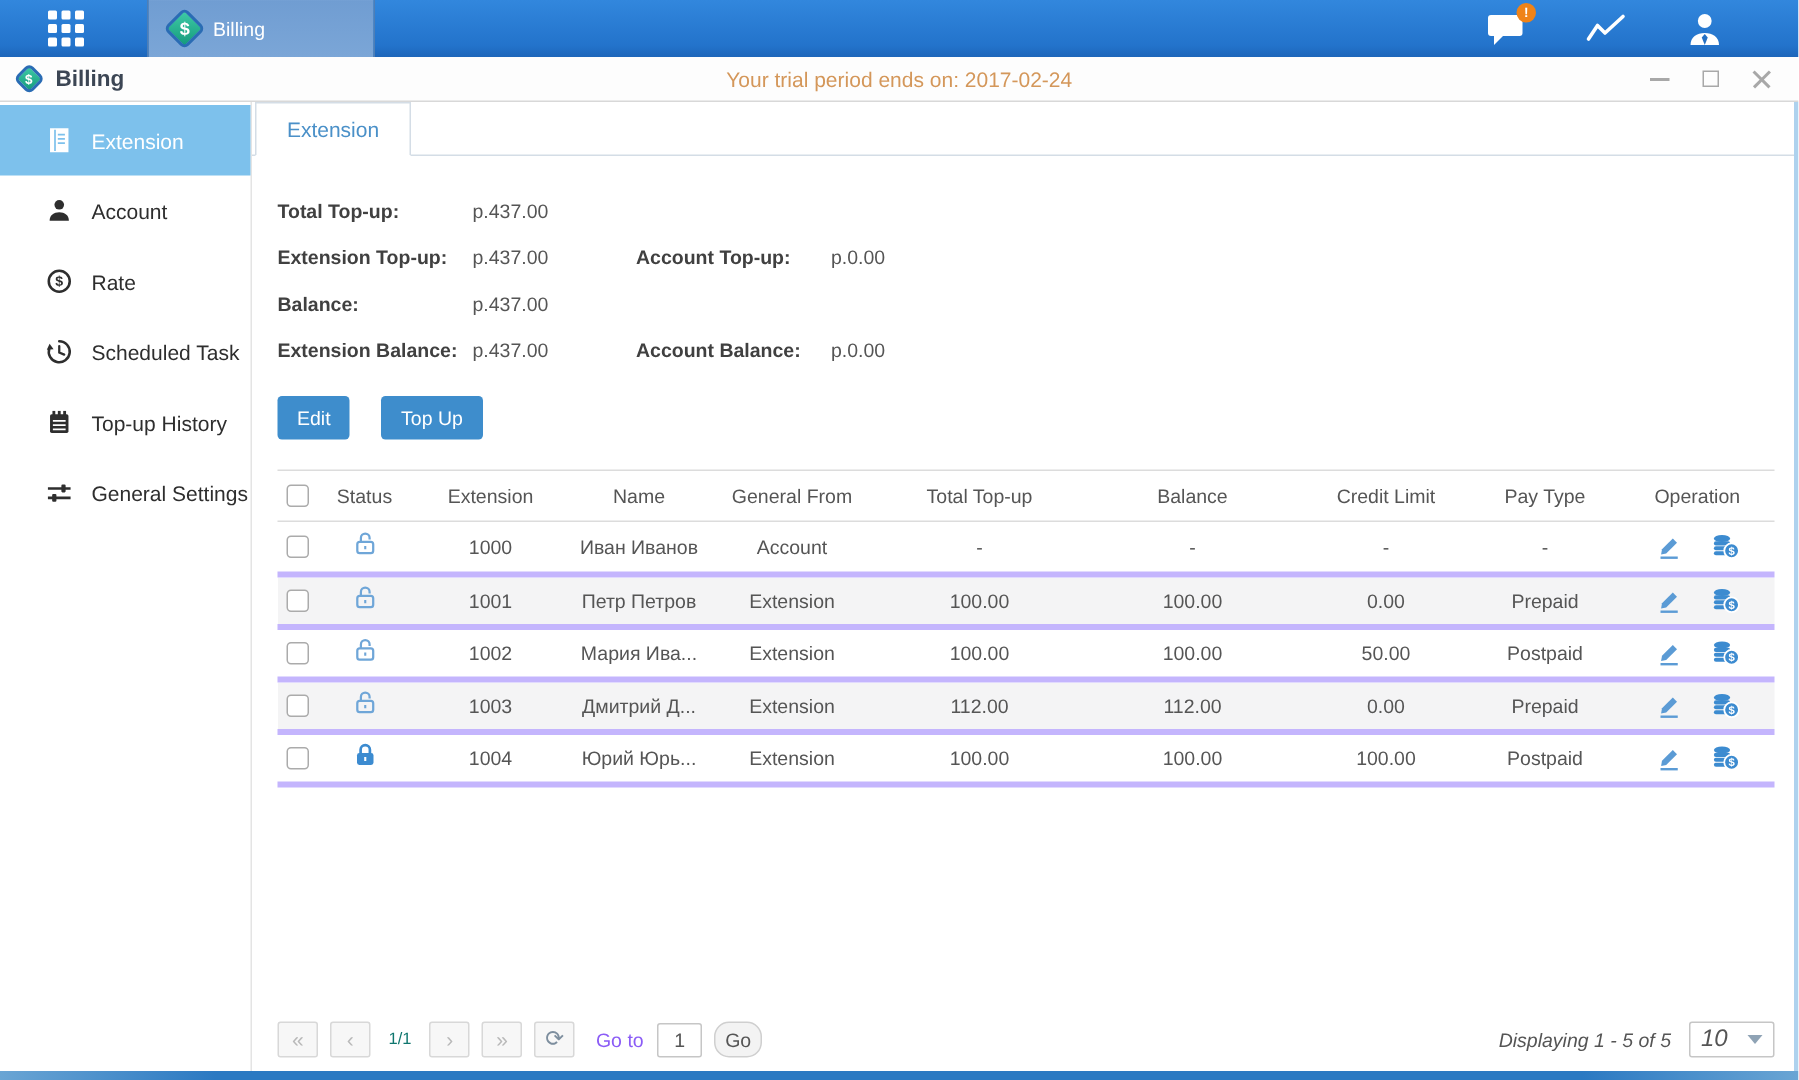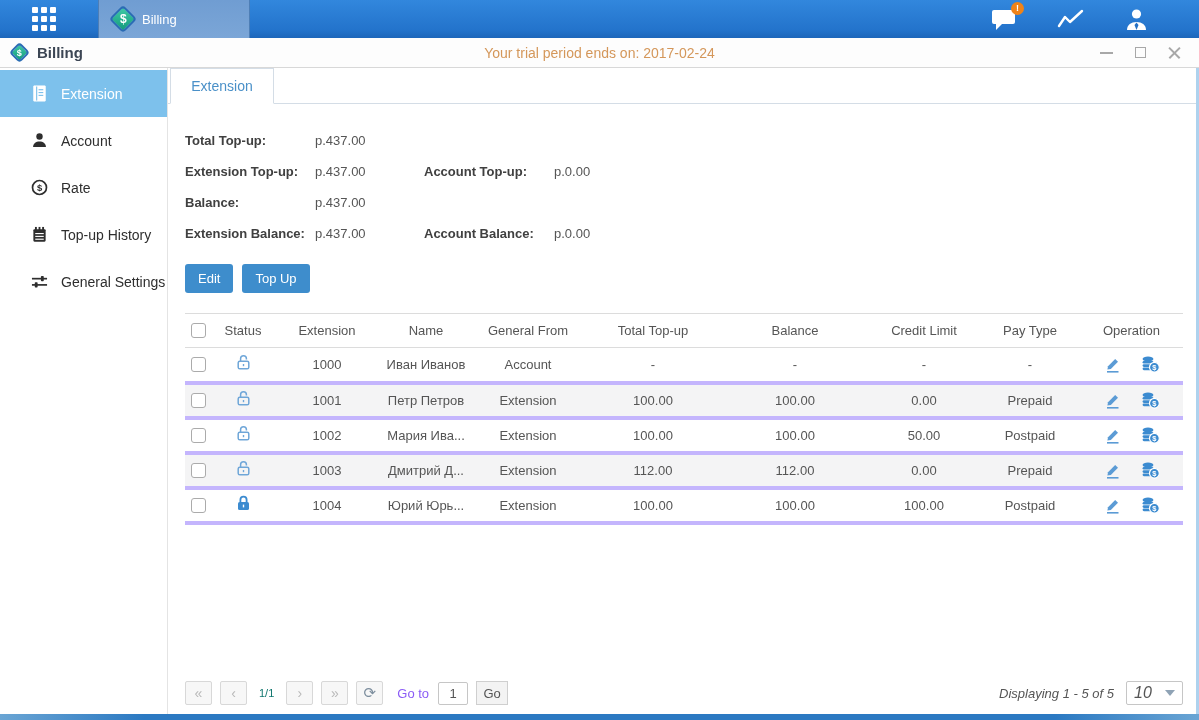--- a/index.html
+++ b/index.html
@@ -57,21 +57,21 @@
          margin-bottom:-1px; cursor:pointer; }
 
   
   .stats { display:grid; grid-template-columns:1fr; margin:21px 13px 0 17px; row-gap:0; }
   .stat-col { display:flex; flex-direction:column; }
   .stat-row { display:flex; height:31px; align-items:center; }
   .stat-label { width:130px; font-size:13px; font-weight:bold; color:#404040; }
   .stat-value { width:109px; font-size:13px; color:#555; }
 
   
-  .actions { margin:15px 17px 0; display:flex; gap:9px; }
+  .actions { margin:15px 17px 0; display:flex; gap:21px; }
   .btn-blue { background:#3e8dcc; color:#fff; border:none; font-size:13px;
               font-family:inherit; padding:7px 13px; border-radius:3px; cursor:pointer; }
 
   
   .table-wrap { margin:20px 13px 0 17px; }
   table { width:100%; border-collapse:collapse; table-layout:fixed; }
   thead th { height:34px; font-size:13px; font-weight:normal; color:#555; text-align:center;
              border-top:1px solid #dcdcdc; border-bottom:1px solid #dcdcdc; }
   tbody td { height:35px; font-size:13px; color:#555; text-align:center;
              overflow:hidden; white-space:nowrap; text-overflow:ellipsis; }
@@ -84,21 +84,21 @@
 
   
   .pagination { margin-top:auto; margin:auto 13px 9px 17px; display:flex; align-items:center; }
   .pg-btn { width:27px; height:24px; background:#f7f7f7; border:1px solid #d8d8d8; border-radius:2px;
             color:#b9b9b9; font-size:14px; text-align:center; line-height:22px; margin-right:8px; cursor:pointer; }
   .pg-info { font-size:11px; color:#0f766e; margin:0 12px 0 4px; }
   .pg-refresh { color:#7d8e9e; font-size:15px; }
   .goto-label { font-size:13px; color:#8b5cf6; margin:0 9px 0 6px; }
   .goto-input { width:30px; height:23px; border:1px solid #c6c6c6; border-radius:2px; text-align:center;
                 font-size:13px; color:#555; font-family:inherit; margin-right:8px; }
-  .go-btn { width:32px; height:24px; background:#f3f3f3; border:1px solid #cfcfcf; border-radius:0;
+  .go-btn { width:32px; height:24px; background:#f3f3f3; border:1px solid #cfcfcf; border-radius:10px;
             font-size:13px; color:#555; font-family:inherit; cursor:pointer; }
   .pg-right { margin-left:auto; display:flex; align-items:center; gap:12px;font-style:italic; }
   .displaying { font-size:13px; color:#555; }
   .page-size { width:57px; height:24px; border:1px solid #c6c6c6; background:#fff; border-radius:2px;
                display:flex; align-items:center; padding:0 7px; cursor:pointer; font-size:16px; color:#555; }
   .caret { margin-left:auto; width:0; height:0; border-left:5px solid transparent;
            border-right:5px solid transparent; border-top:6px solid #8fa3b5; }
 
   .bottom-bar { height:6px; background:linear-gradient(90deg,#6aa5d4,#2b79c2 12%,#2b79c2 88%,#6aa5d4); }
 </style>
@@ -179,20 +179,28 @@
         <path d="M2.2 16 c0-4 3-6 6.8-6 s6.8 2 6.8 6 z"></path>
       </svg>
       <span>Account</span>
     </div>
     <div class="side-item">
       <svg width="17" height="17" viewBox="0 0 18 18">
         <circle cx="9" cy="9" r="7.4" fill="none" stroke="currentColor" stroke-width="1.8"></circle>
         <text x="9" y="12.6" font-size="10" font-weight="bold" text-anchor="middle" fill="currentColor">$</text>
       </svg>
       <span>Rate</span>
+    </div>
+    <div class="side-item">
+      <svg width="17" height="17" viewBox="0 0 18 18">
+        <path d="M9 1.6 a7.4 7.4 0 1 1 -7 5" fill="none" stroke="currentColor" stroke-width="1.8" stroke-linecap="round"></path>
+        <polygon points="0.2,7.6 5,7.2 2.2,3.4" fill="currentColor"></polygon>
+        <polyline points="9,5 9,9.5 12.5,11" fill="none" stroke="currentColor" stroke-width="1.6" stroke-linecap="round"></polyline>
+      </svg>
+      <span>Scheduled Task</span>
     </div>
     <div class="side-item">
       <svg width="17" height="17" viewBox="0 0 18 18">
         <rect x="2.5" y="3.4" width="13" height="13.2" rx="1.2" fill="currentColor"></rect>
         <rect x="4.2" y="1" width="2" height="3.4" fill="currentColor"></rect>
         <rect x="8" y="1" width="2" height="3.4" fill="currentColor"></rect>
         <rect x="11.8" y="1" width="2" height="3.4" fill="currentColor"></rect>
         <line x1="4.5" y1="8" x2="13.5" y2="8" stroke="#fff" stroke-width="1.2"></line>
         <line x1="4.5" y1="11" x2="13.5" y2="11" stroke="#fff" stroke-width="1.2"></line>
         <line x1="4.5" y1="14" x2="13.5" y2="14" stroke="#fff" stroke-width="1.2"></line>

